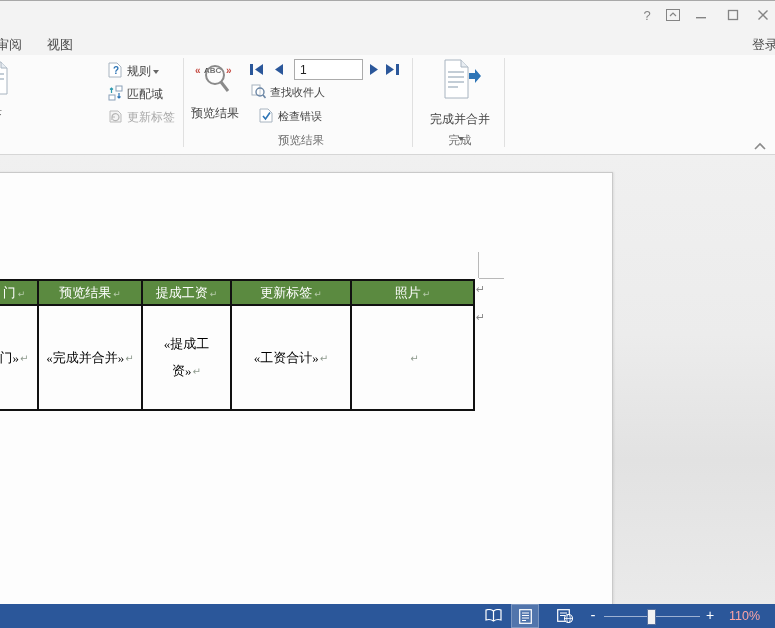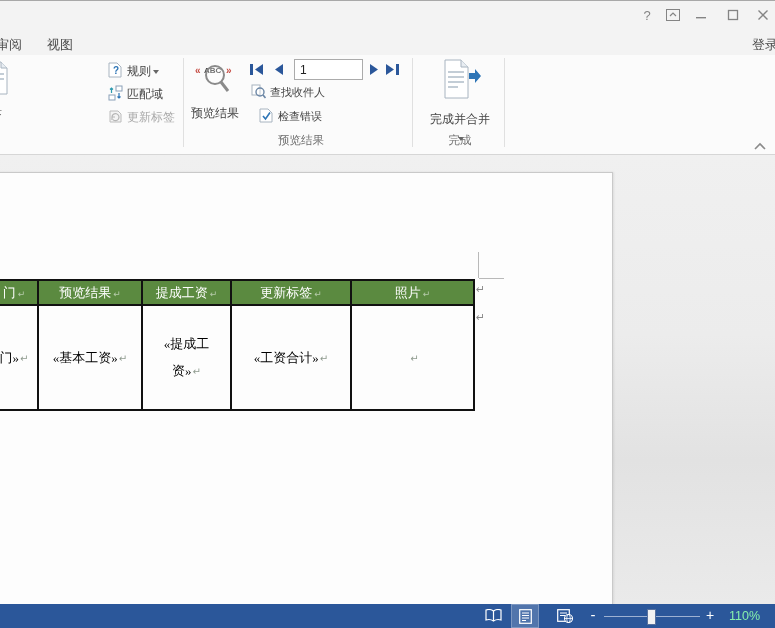--- a/index.html
+++ b/index.html
@@ -62,21 +62,21 @@
   .rowmark{position:absolute;font-size:11px;color:#8a8a8a;font-family:"DejaVu Sans",sans-serif;}
   
   .statusbar{position:absolute;left:0;top:604px;width:775px;height:24px;background:#2b579a;color:#fff;}
   .viewbtn{position:absolute;top:0;height:24px;width:28px;}
   .viewbtn svg{display:block;margin:5px auto 0;}
   .viewbtn.selected{background:rgba(255,255,255,.18);box-shadow:inset 0 0 0 1px rgba(255,255,255,.25);}
   .zoom-minus{position:absolute;left:586px;top:2px;font-size:15px;color:#fff;width:14px;text-align:center;}
   .zoom-plus{position:absolute;left:703px;top:3px;font-size:14px;color:#fff;width:14px;text-align:center;}
   .zoom-track{position:absolute;left:604px;top:12px;width:96px;height:1px;background:#9db1d2;}
   .zoom-thumb{position:absolute;left:647px;top:5px;width:7px;height:14px;background:#f2f2f2;border:1px solid #57719e;}
-  .zoom-label{position:absolute;left:729px;top:5px;font-size:12.5px;color:#86efac;text-align:right;}
+  .zoom-label{position:absolute;left:729px;top:5px;font-size:12.5px;color:#fca5a5;text-align:right;}
 </style>
 </head>
 <body>
 
 <div class="titlebar">
   <div class="winbtn help-btn">?</div>
   <div class="winbtn ribbonopt-btn">
     <svg width="14" height="12" viewBox="0 0 14 12">
       <rect x="0.5" y="0.5" width="13" height="11" fill="none" stroke="#848484"></rect>
       <path d="M4 7 L7 4 L10 7" fill="none" stroke="#848484" stroke-width="1.2"></path>
@@ -237,21 +237,21 @@
       <tbody>
           <tr class="hdr">
         <td class="nolb cutcell"><span class="cut-shift"><span>门</span><span class="pmark-light">↵</span></span></td>
         <td><span>预览结果</span><span class="pmark-light">↵</span></td>
         <td><span>提成工资</span><span class="pmark-light">↵</span></td>
         <td><span>更新标签</span><span class="pmark-light">↵</span></td>
         <td><span>照片</span><span class="pmark-light">↵</span></td>
       </tr>
       <tr class="bodyr">
         <td class="nolb cutcell"><span class="cut-shift"><span>门»</span><span class="pmark">↵</span></span></td>
-        <td><span>«基本工资»</span><span class="pmark">↵</span></td>
+        <td><span>«完成并合并»</span><span class="pmark">↵</span></td>
         <td><span class="wrapnarrow"><span>«提成工资»</span><span class="pmark">↵</span></span></td>
         <td><span>«工资合计»</span><span class="pmark">↵</span></td>
         <td class="photo-cell"><span class="pmark" style="margin-left:4px">↵</span></td>
       </tr>
     </tbody>
       </table>
 
     <span class="rowmark" style="left:496px;top:110px;">↵</span>
     <span class="rowmark" style="left:496px;top:138px;">↵</span>
   </div>

